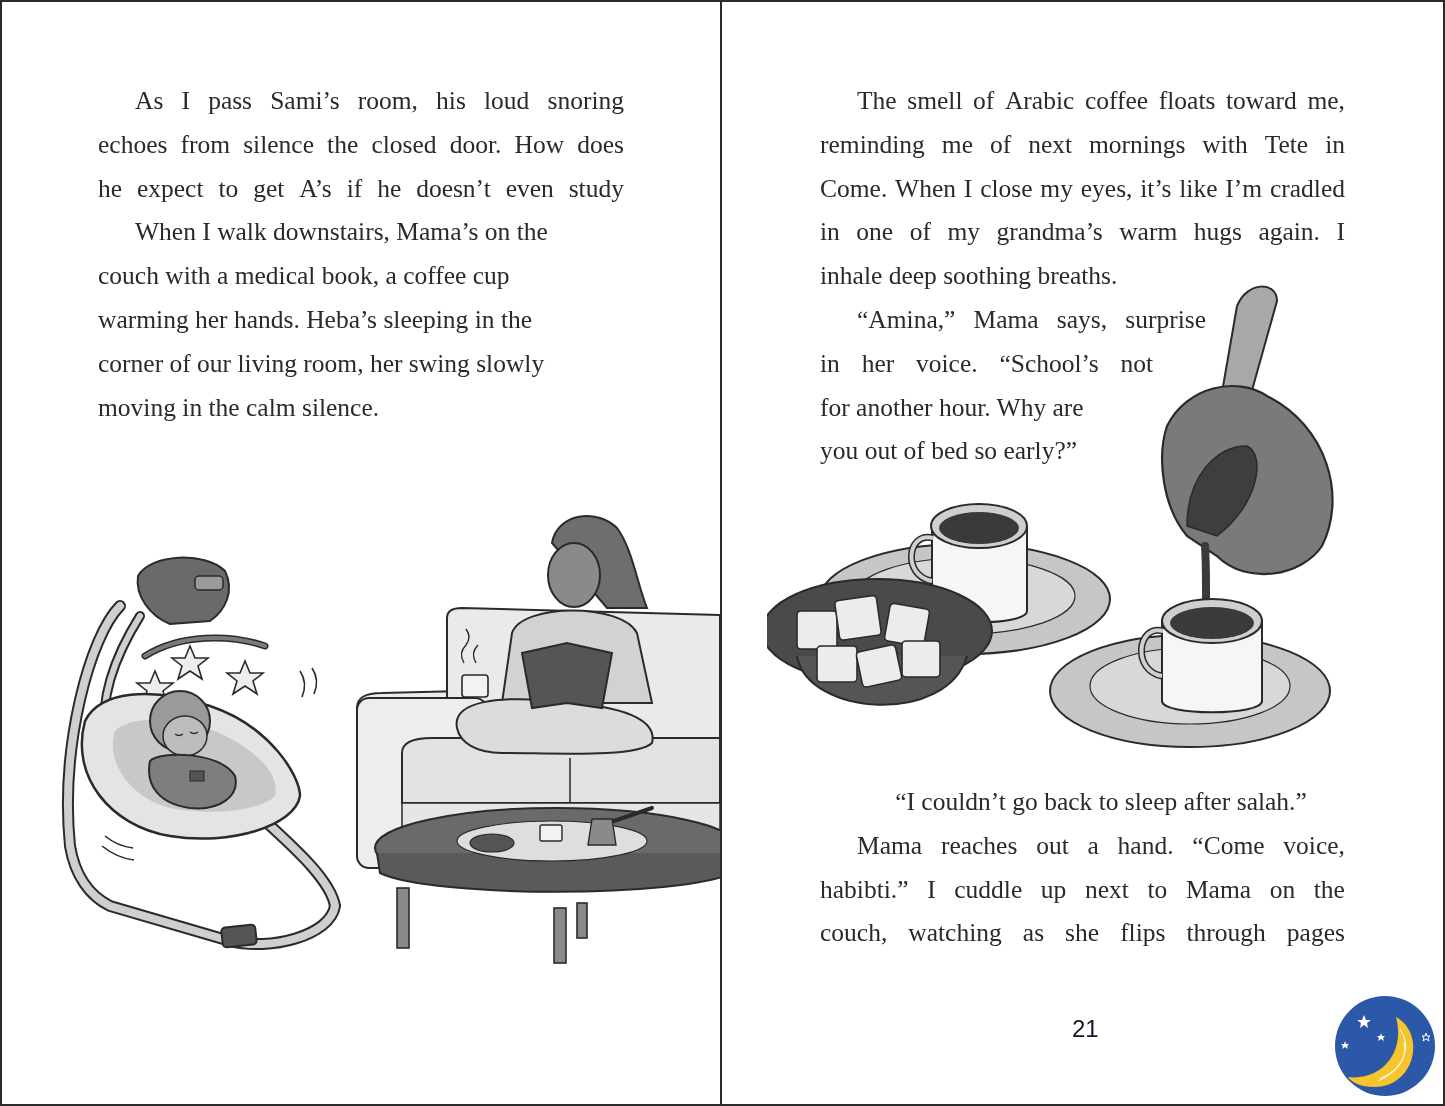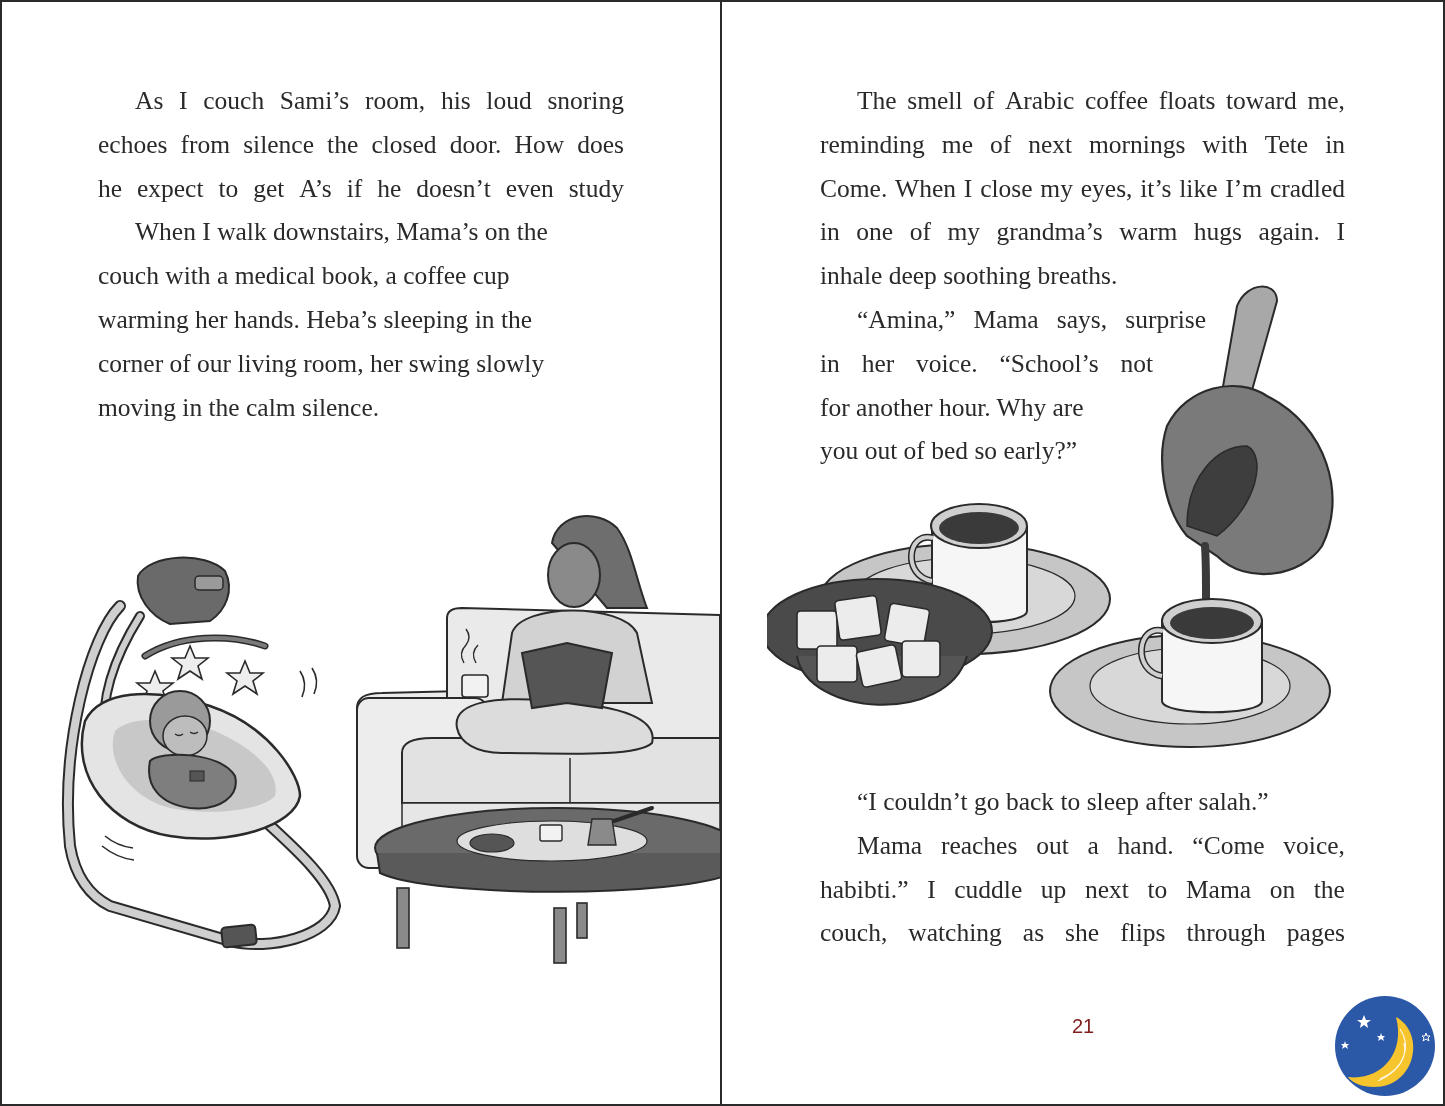--- a/index.html
+++ b/index.html
@@ -21,39 +21,39 @@
       line-height: 43.8px;
       color: #2a2a2a;
     }
     .line { display: block; white-space: nowrap; height: 43.8px; }
     .justify { display: flex; justify-content: space-between; }
     .justify span { white-space: pre; }
     .indent { padding-left: 37px; }
     .page-number {
       position: absolute; left: 350px; top: 1014px;
       font-family: "Liberation Sans", "DejaVu Sans", sans-serif;
-      font-size: 20px; color: #7f1d1d;
+      font-size: 24px; color: #0f172a;
     }
     .moon-badge {
       position: absolute; left: 612px; top: 994px; width: 102px; height: 102px;
     }
     svg { display: block; }
   </style>
 </head>
 <body>
 
 <div class="frame"></div>
 <div class="gutter"></div>
 
 <div class="page left">
   <div class="text" style="left:98px; top:78px; width:526px;">
     <span class="line justify indent">
         <span>As</span>
         <span>I</span>
-        <span>couch</span>
+        <span>pass</span>
         <span>Sami’s</span>
         <span>room,</span>
         <span>his</span>
         <span>loud</span>
         <span>snoring</span>
       </span>
     <span class="line justify">
         <span>echoes</span>
         <span>from</span>
         <span>silence</span>
@@ -248,21 +248,21 @@
       <ellipse cx="423" cy="415" rx="140" ry="56" fill="#c6c6c6" stroke="#2a2a2a" stroke-width="2"></ellipse>
       <ellipse cx="423" cy="410" rx="100" ry="38" fill="#d8d8d8" stroke="#2a2a2a" stroke-width="1.2"></ellipse>
       <path d="M395 345 L395 425 C395 440 495 440 495 425 L495 345" fill="#f6f6f6" stroke="#2a2a2a" stroke-width="2"></path>
       <ellipse cx="445" cy="345" rx="50" ry="22" fill="#cfcfcf" stroke="#2a2a2a" stroke-width="2"></ellipse>
       <ellipse cx="445" cy="347" rx="42" ry="16" fill="#3a3a3a"></ellipse>
       <path d="M396 355 C370 348 365 395 395 400" fill="none" stroke="#2a2a2a" stroke-width="7"></path>
       <path d="M396 355 C370 348 365 395 395 400" fill="none" stroke="#d0d0d0" stroke-width="4"></path>
     </svg>
   </div>
 
-  <div class="text" style="left:98px; top:779px; width:525px;">
+  <div class="text" style="left:98px; top:779px; width:525px;text-align:center;">
     <span class="line indent">“I couldn’t go back to sleep after salah.”</span>
     <span class="line justify indent">
         <span>Mama</span>
         <span>reaches</span>
         <span>out</span>
         <span>a</span>
         <span>hand.</span>
         <span>“Come</span>
         <span>voice,</span>
       </span>

